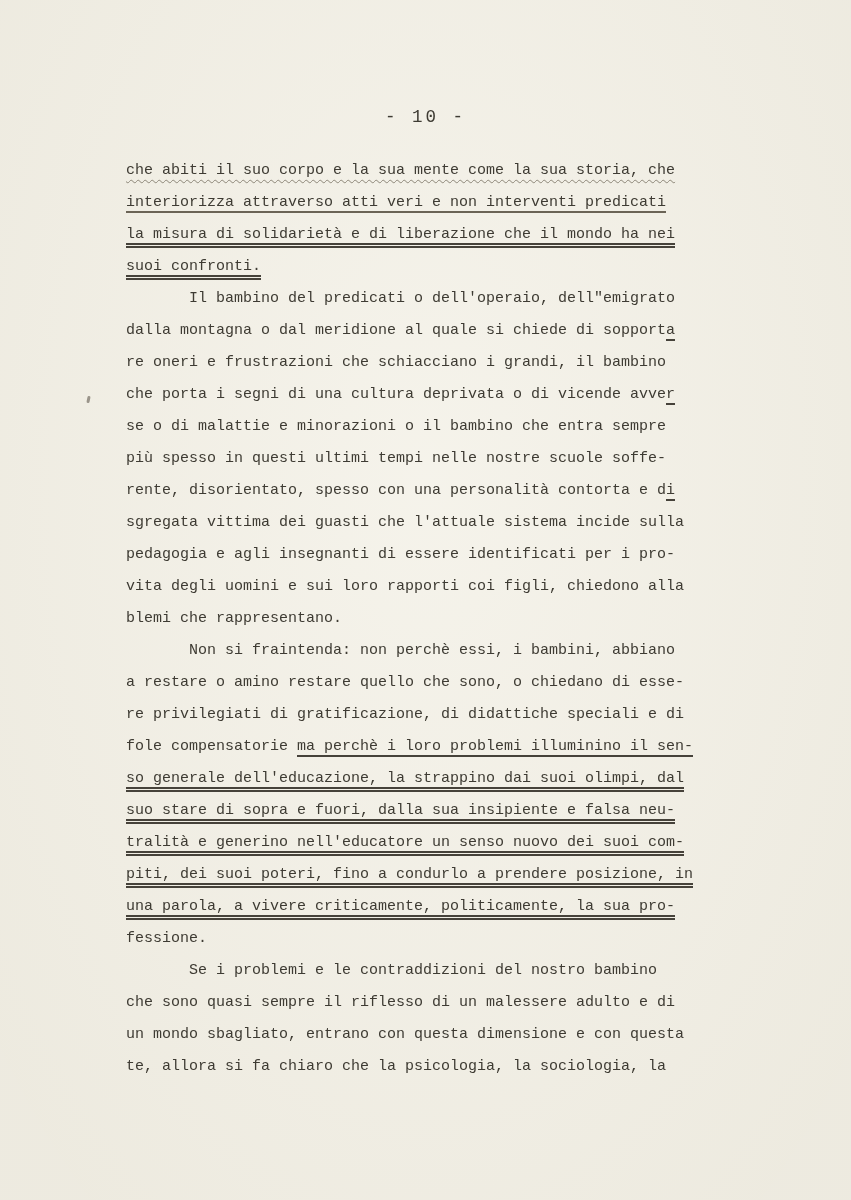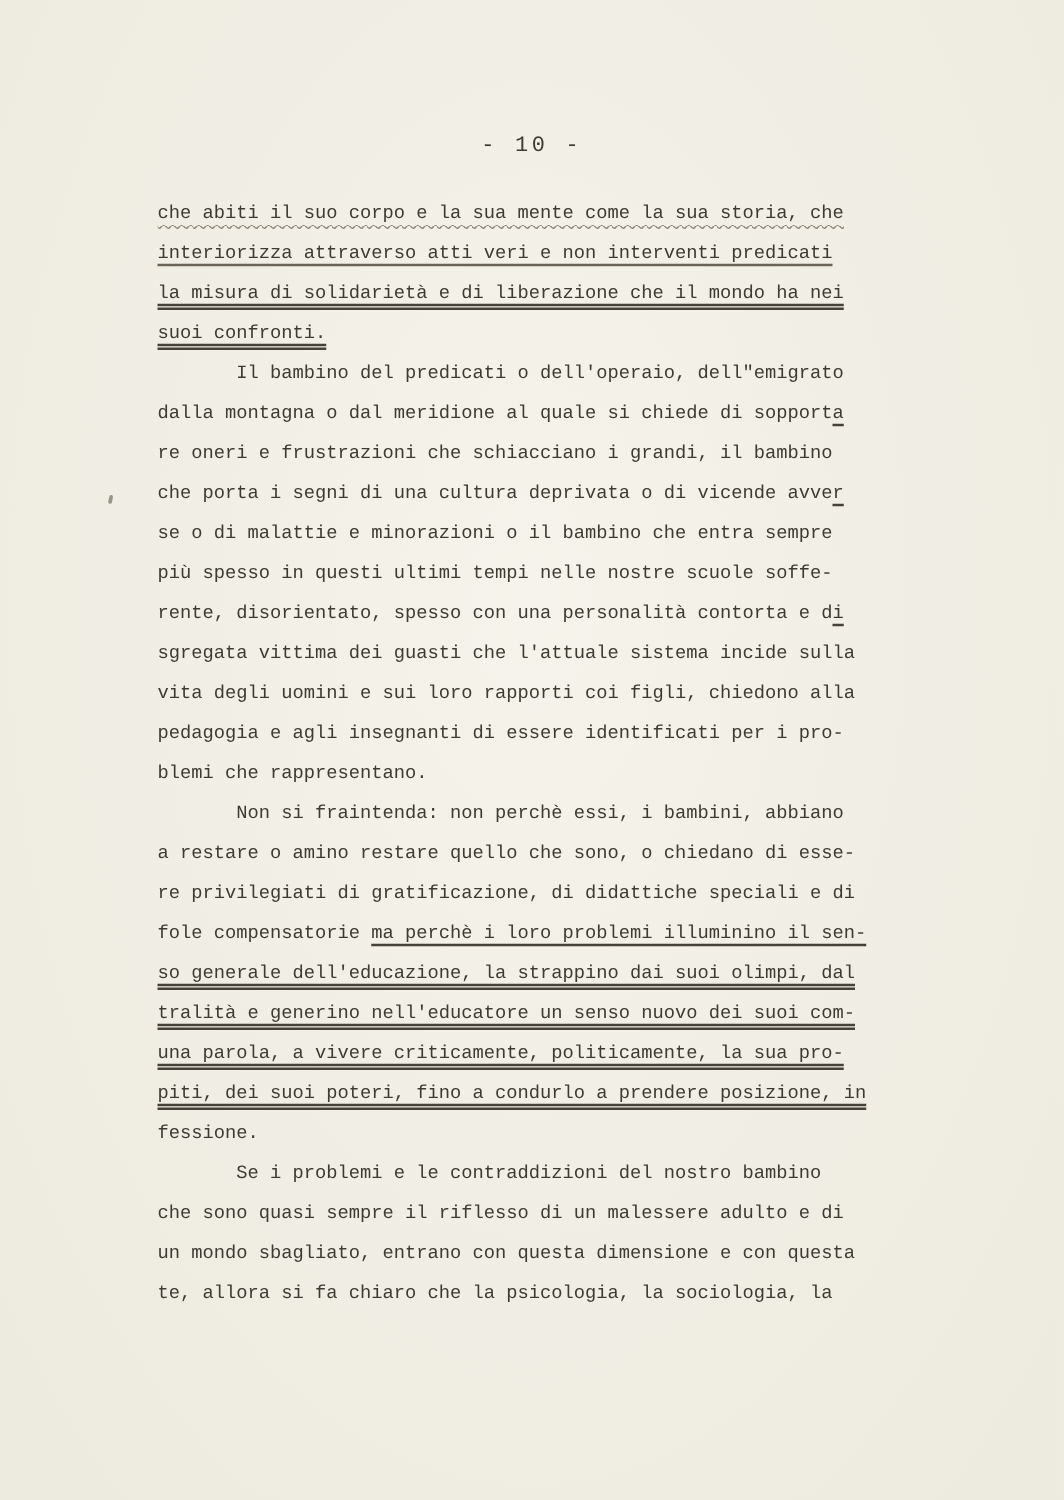--- a/index.html
+++ b/index.html
@@ -84,31 +84,32 @@
       <div class="line"><span class="u-double">la misura di solidarietà e di liberazione che il mondo ha nei</span></div>
       <div class="line"><span class="u-double">suoi confronti.</span></div>
       <div class="line" style="padding-left: 7ch;"><span class="u-none">Il bambino del predicati o dell'operaio, dell"emigrato</span></div>
       <div class="line"><span class="u-none">dalla montagna o dal meridione al quale si chiede di sopport</span><span class="u-single">a</span></div>
       <div class="line"><span class="u-none">re oneri e frustrazioni che schiacciano i grandi, il bambino</span></div>
       <div class="line"><span class="u-none">che porta i segni di una cultura deprivata o di vicende avve</span><span class="u-single">r</span></div>
       <div class="line"><span class="u-none">se o di malattie e minorazioni o il bambino che entra sempre</span></div>
       <div class="line"><span class="u-none">più spesso in questi ultimi tempi nelle nostre scuole soffe-</span></div>
       <div class="line"><span class="u-none">rente, disorientato, spesso con una personalità contorta e d</span><span class="u-single">i</span></div>
       <div class="line"><span class="u-none">sgregata vittima dei guasti che l'attuale sistema incide sulla</span></div>
+      <div class="line"><span class="u-none">pedagogia e agli insegnanti di essere identificati per i pro-</span></div>
       <div class="line"><span class="u-none">vita degli uomini e sui loro rapporti coi figli, chiedono alla</span></div>
-      <div class="line"><span class="u-none">pedagogia e agli insegnanti di essere identificati per i pro-</span></div>
       <div class="line"><span class="u-none">blemi che rappresentano.</span></div>
       <div class="line" style="padding-left: 7ch;"><span class="u-none">Non si fraintenda: non perchè essi, i bambini, abbiano</span></div>
       <div class="line"><span class="u-none">a restare o amino restare quello che sono, o chiedano di esse-</span></div>
       <div class="line"><span class="u-none">re privilegiati di gratificazione, di didattiche speciali e di</span></div>
       <div class="line"><span class="u-none">fole compensatorie </span><span class="u-single">ma perchè i loro problemi illuminino il sen-</span></div>
       <div class="line"><span class="u-double">so generale dell'educazione, la strappino dai suoi olimpi, dal</span></div>
+      <div class="line"><span class="u-double">suo stare di sopra e fuori, dalla sua insipiente e falsa neu-</span></div>
       <div class="line"><span class="u-double">tralità e generino nell'educatore un senso nuovo dei suoi com-</span></div>
+      <div class="line"><span class="u-double">piti, dei suoi poteri, fino a condurlo a prendere posizione, in</span></div>
       <div class="line"><span class="u-double">una parola, a vivere criticamente, politicamente, la sua pro-</span></div>
-      <div class="line"><span class="u-double">piti, dei suoi poteri, fino a condurlo a prendere posizione, in</span></div>
       <div class="line"><span class="u-none">fessione.</span></div>
       <div class="line" style="padding-left: 7ch;"><span class="u-none">Se i problemi e le contraddizioni del nostro bambino</span></div>
       <div class="line"><span class="u-none">che sono quasi sempre il riflesso di un malessere adulto e di</span></div>
       <div class="line"><span class="u-none">un mondo sbagliato, entrano con questa dimensione e con questa</span></div>
       <div class="line"><span class="u-none">te, allora si fa chiaro che la psicologia, la sociologia, la</span></div>
     </div>
 </div>
 
 <div class="speck"></div>
 

